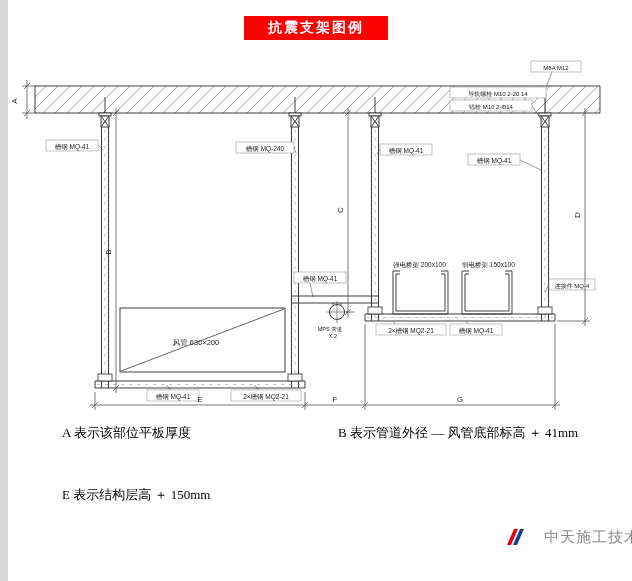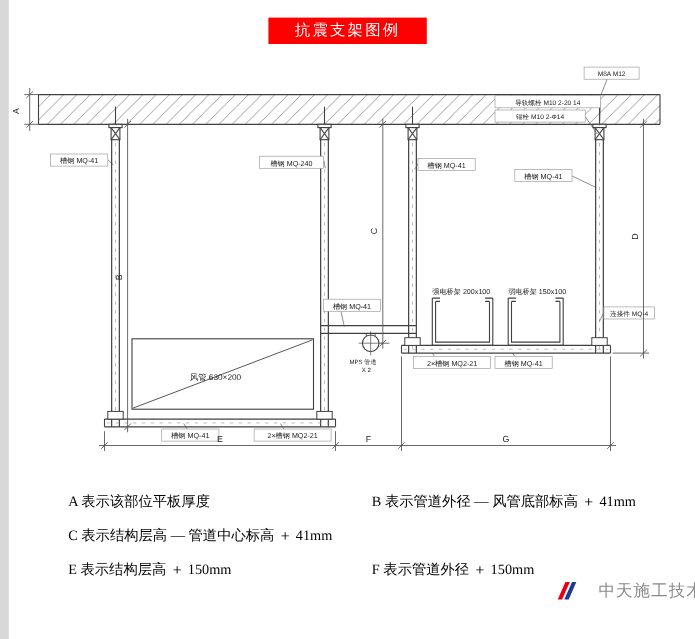--- a/index.html
+++ b/index.html
@@ -1,24 +1,24 @@
 <!DOCTYPE html>
 <html><head>
 <meta charset="utf-8">
 <style>
   html,body{margin:0;padding:0;background:#fff;}
   .page{position:relative;width:632px;height:581px;background:#fff;overflow:hidden;
         font-family:"Liberation Sans",sans-serif;}
   .left-strip{position:absolute;left:0;top:0;width:8px;height:581px;background:#d8d8d8;}
   .title-banner{position:absolute;top:16px;left:50%;transform:translateX(-50%);
-        color:#fff;font-size:14px;font-weight:normal;letter-spacing:2px;
+        color:#fff;font-size:14px;font-weight:bold;letter-spacing:2px;
         padding:3px 24px;white-space:nowrap;}
   .drawing{position:absolute;left:0;top:0;}
   svg text{font-family:"Liberation Sans",sans-serif;fill:#222;}
-  .notes{position:absolute;left:62px;top:447px;width:548px;
+  .notes{position:absolute;left:62px;top:424px;width:548px;
          font-family:"Liberation Serif",serif;font-size:13px;color:#000;}
   .note-row{display:flex;align-items:flex-start;height:31px;}
   .note-cell-left{width:276px;flex:none;white-space:nowrap;}
   .note-cell-right{flex:1;white-space:nowrap;}
   .watermark{position:absolute;left:504px;top:526px;display:flex;align-items:center;gap:18px;}
   .watermark-text{color:#8a8a8a;font-size:15px;letter-spacing:1px;white-space:nowrap;}
 </style>
 </head>
 <body>
 
@@ -225,25 +225,23 @@
     <text x="335" y="402" font-size="8" text-anchor="middle">F</text>
     <text x="460" y="402" font-size="8" text-anchor="middle">G</text>
   </svg>
 
   <div class="notes">
     <div class="note-row">
       <div class="note-cell-left">A 表示该部位平板厚度</div>
       <div class="note-cell-right">B 表示管道外径 — 风管底部标高 ＋ 41mm</div>
     </div>
     <div class="note-row">
-      <div class="note-cell-left">C 表示结构层高 — 管道中心标高 ＋ 41mm</div>
     </div>
     <div class="note-row">
       <div class="note-cell-left">E 表示结构层高 ＋ 150mm</div>
-      <div class="note-cell-right">F 表示管道外径 ＋ 150mm</div>
     </div>
   </div>
 
   <div class="watermark">
     <svg width="22" height="22" viewBox="0 0 22 22">
       <path d="M3 19 L10 3 L14 3 L7 19 Z" fill="#e60012"></path>
       <path d="M9 19 L16 3 L20 3 L13 19 Z" fill="#1b3c8f"></path>
     </svg>
     <span class="watermark-text">中天施工技术</span>
   </div>

